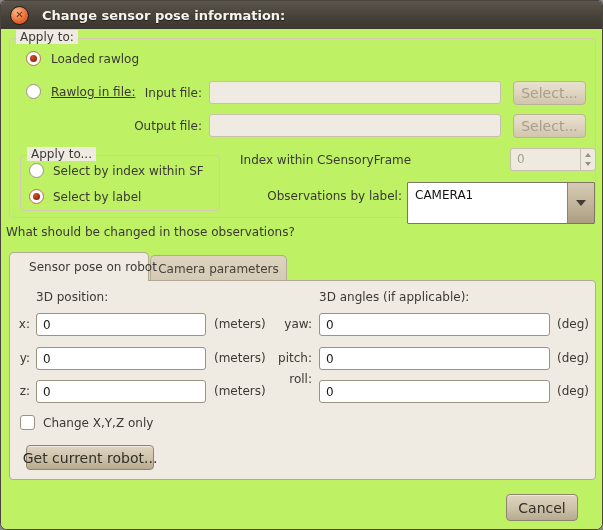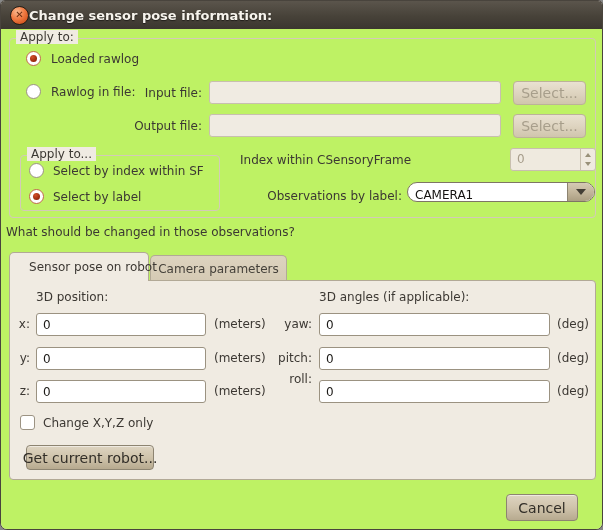--- a/index.html
+++ b/index.html
@@ -21,21 +21,21 @@
     padding: 0 9px;
   }
   .close-btn {
     width: 19px; height: 19px; border-radius: 50%;
     background: radial-gradient(circle at 35% 28%, #f9b88e 0%, #ef7a42 45%, #d85a24 75%, #b84a1b 100%);
     border: 1px solid #241d15;
     display: flex; align-items: center; justify-content: center;
     cursor: pointer; flex: 0 0 auto;
   }
   .close-x { color:#6b2d10; font-size: 10px; font-weight: bold; line-height: 1; }
-  .title { color: #f7f4ed; font-weight: bold; font-size: 13px; margin-left: 0;
+  .title { color: #f7f4ed; font-weight: bold; font-size: 13px; margin-left: 13px;
            text-shadow: 0 1px 1px rgba(0,0,0,.5); white-space: nowrap; }
 
   .content { position: relative; width: 601px; height: 500px; background:#bef264; }
 
   
   .groupbox { position: absolute; border: 1px solid #d3cab8; border-radius: 4px; }
   .legend { position: absolute; top: -9px; left: 6px; background: #f0ebe2; padding: 0 4px; white-space: nowrap; }
 
   .lbl { position: absolute; white-space: nowrap; }
   .lbl.r { text-align: right; }
@@ -72,21 +72,21 @@
   .spinner .val { flex: 1; color: #a69d8b; padding: 3px 6px; }
   .spinner .arrows { width: 15px; border-left: 1px solid #c8bfae; display: flex;
                      flex-direction: column; align-items: center; justify-content: space-evenly; }
   .tri-up { width:0; height:0; border-left:3px solid transparent; border-right:3px solid transparent;
             border-bottom:4px solid #989078; }
   .tri-dn { width:0; height:0; border-left:3px solid transparent; border-right:3px solid transparent;
             border-top:4px solid #989078; }
 
   
   .combo { position: absolute; display: flex; background: #fff; border: 1px solid #7e7565;
-           border-radius: 11px; height: 20px; overflow: hidden; cursor: pointer; }
+           border-radius: 1px; height: 42px; overflow: hidden; cursor: pointer; }
   .combo .val { flex: 1; padding: 5px 7px; color: #141210; }
   .combo .drop { width: 27px; background: linear-gradient(#d5cab4 0%, #c3b69c 50%, #ab9e82 100%);
                  border-left: 1px solid #8d8471; display: flex; align-items: center; justify-content: center; }
   .tri-combo { width:0; height:0; border-left:5px solid transparent; border-right:5px solid transparent;
                border-top:6px solid #433e35; }
 
   
   .tab { position: absolute; border: 1px solid #b2a996; border-bottom: none;
          border-radius: 5px 5px 0 0; display: flex; align-items: center; justify-content: center;
          cursor: pointer; white-space: nowrap; }
@@ -110,21 +110,21 @@
 
   <div class="content">
 
     <div class="groupbox" style="left:8px; top:9px; width:587px; height:180px;">
       <span class="legend">Apply to:</span>
 
       <span class="radio sel" style="left:16px; top:12px;"></span>
       <span class="lbl" style="left:41px; top:13px;">Loaded rawlog</span>
 
       <span class="radio" style="left:16px; top:45px;"></span>
-      <span class="lbl" style="left:41px; top:46px;">Rawlog in file:</span>
+      <span class="lbl" style="left:41px; top:46px;text-decoration:underline;">Rawlog in file:</span>
 
       <span class="lbl r" style="left:115px; top:47px; width:77px;">Input file:</span>
       <input class="field dis" style="left: 199px; top: 42px; width: 292px;" disabled="" value="">
       <div class="btn dis" style="left:503px; top:42px; width:73px; height:24px;">Select...</div>
 
       <span class="lbl r" style="left:108px; top:80px; width:84px;">Output file:</span>
       <input class="field dis" style="left: 199px; top: 75px; width: 292px;" disabled="" value="">
       <div class="btn dis" style="left:503px; top:75px; width:73px; height:24px;">Select...</div>
 
       <div class="groupbox" style="left:10px; top:116px; width:200px; height:56px;">

